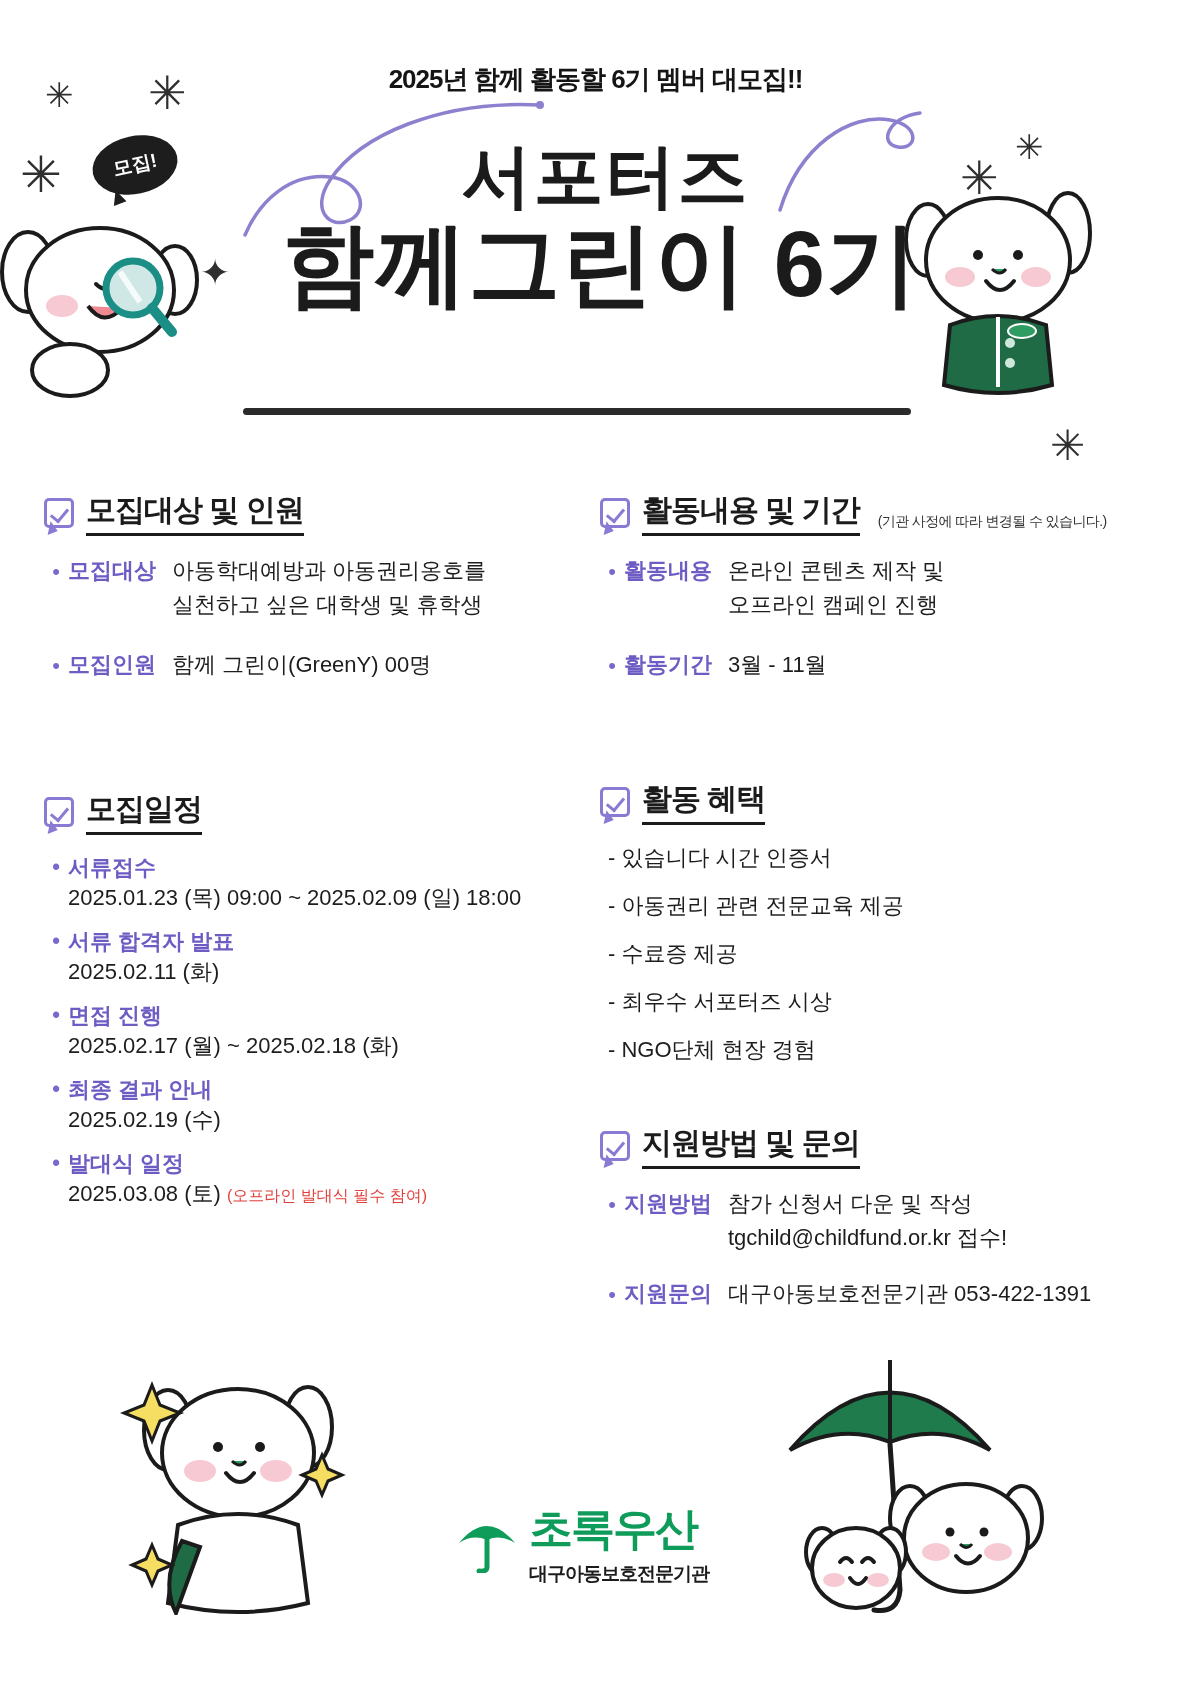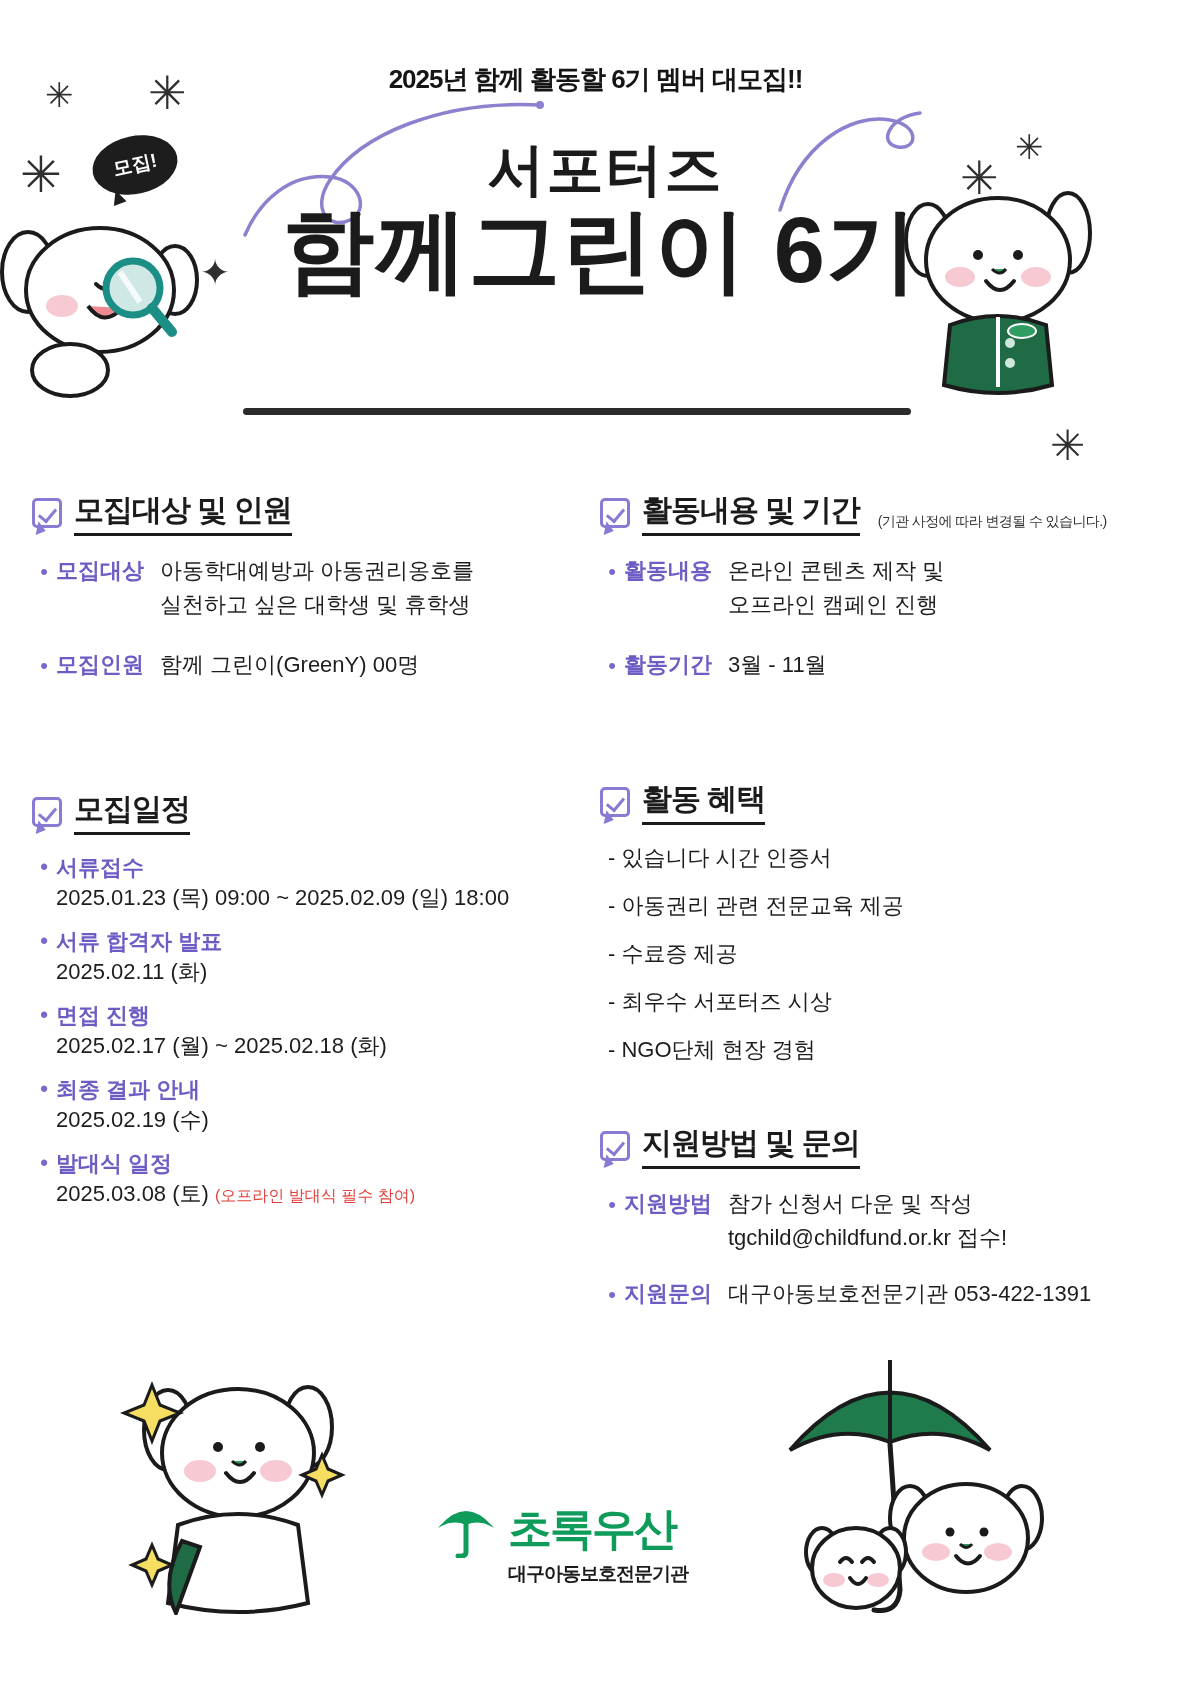--- a/index.html
+++ b/index.html
@@ -27,21 +27,21 @@
     letter-spacing: -1px;
     color: #151515;
   }
   .title-block {
     position: absolute;
     top: 140px;
     left: 0; right: 0;
     text-align: center;
   }
   .title-line1 {
-    font-size: 57px;
+    font-size: 70px;
     font-weight: 900;
     letter-spacing: 2px;
     color: #1b1b1b;
     line-height: 1.05;
     margin-left: 20px;
   }
   .title-line2 {
     font-size: 92px;
     font-weight: 900;
     letter-spacing: 1px;
@@ -86,21 +86,21 @@
   
   .dog { position: absolute; }
   .dog svg { display:block; }
 
   
   .content {
     position: absolute;
     top: 490px; left: 0;
     width: 1191px;
   }
-  .col-left { position:absolute; left: 32px; width: 540px; }
+  .col-left { position:absolute; left: 44px; width: 540px; }
   .col-right { position:absolute; left: 600px; width: 560px; }
 
   .sec-head {
     display: flex;
     align-items: center;
     gap: 12px;
     margin-bottom: 18px;
   }
   .chk {
     width: 30px; height: 30px;
@@ -183,22 +183,22 @@
 
   .benefit-line {
     font-size: 22px;
     color:#1d1d1d;
     margin: 0 0 18px 8px;
   }
 
   
   .footer-logo {
     position: absolute;
-    left: 434px; top: 1500px;
-    display: flex; gap: 10px;
+    left: 455px; top: 1500px;
+    display: flex; align-items: center; gap: 10px;
   }
   .logo-text-main {
     font-size: 44px; font-weight: 900; color: #0f9c5a; letter-spacing: -2px;
   }
   .logo-text-sub {
     font-size: 19px; font-weight: 700; color: #1b1b1b; letter-spacing: -1px;
     margin-top: 2px;
   }
 </style>
 </head>

